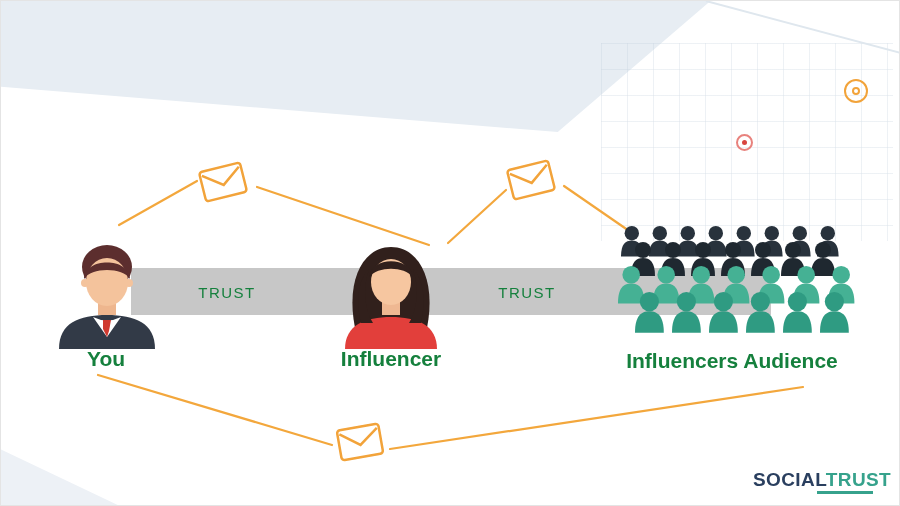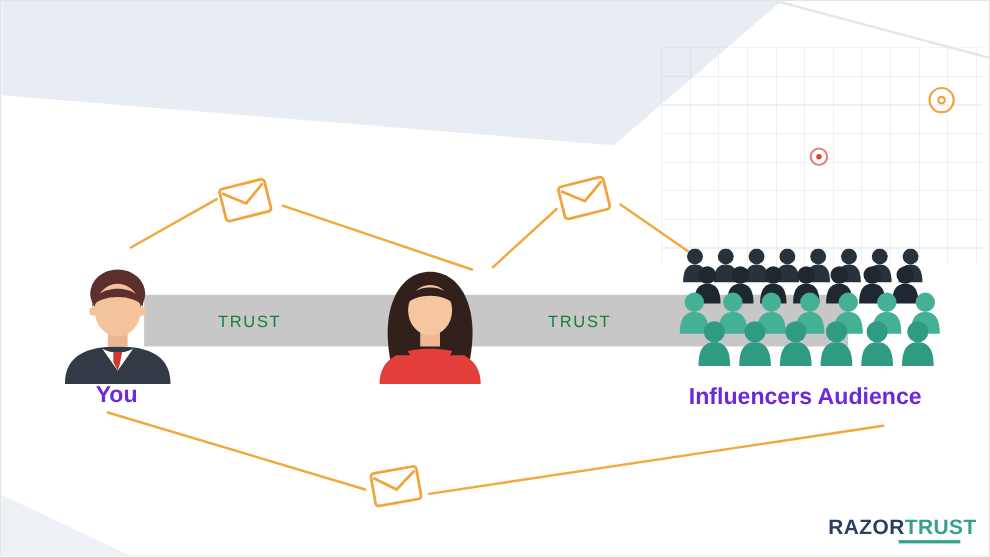--- a/index.html
+++ b/index.html
@@ -30,21 +30,21 @@
 
   .trust-bar{position:absolute;left:130px;top:267px;width:640px;height:47px;background:#c7c7c7;}
   .trust-label{position:absolute;top:283px;width:90px;text-align:center;font-size:15px;
                color:#15803d;font-weight:500;letter-spacing:1.5px;}
   .trust-label.t1{left:181px;}
   .trust-label.t2{left:481px;}
 
   .avatar{position:absolute;}
   .crowd{position:absolute;left:612px;top:225px;}
 
-  .person-label{position:absolute;font-size:21px;font-weight:600;color:#6d28d9;text-align:center;}
+  .person-label{position:absolute;font-size:21px;font-weight:600;color:#15803d;text-align:center;}
   .label-you{left:40px;top:346px;width:130px;}
   .label-influencer{left:320px;top:346px;width:140px;}
   .label-audience{left:598px;top:348px;width:266px;}
 
   .lines{position:absolute;inset:0;pointer-events:none;}
 
   .envelope{position:absolute;width:46px;height:34px;}
   .env1{left:199px;top:164px;transform:rotate(-14deg);}
   .env2{left:507px;top:162px;transform:rotate(-14deg);}
   .env3{left:336px;top:424px;transform:rotate(-10deg);}
@@ -176,20 +176,21 @@
         <use href="#pp" transform="translate(59,66) scale(1.2)"></use>
         <use href="#pp" transform="translate(96,66) scale(1.2)"></use>
         <use href="#pp" transform="translate(133,66) scale(1.2)"></use>
         <use href="#pp" transform="translate(170,66) scale(1.2)"></use>
         <use href="#pp" transform="translate(207,66) scale(1.2)"></use>
       </g>
     </svg>
   </div>
 
   <div class="person-label label-you">You</div>
+  <div class="person-label label-influencer">Influencer</div>
   <div class="person-label label-audience">Influencers Audience</div>
 
   <div class="logo">
-    <span class="razor">RAZOR</span><span class="social">TRUST</span>
+    <span class="razor">SOCIAL</span><span class="social">TRUST</span>
   </div>
   <div class="logo-bar"></div>
 
 </div>
 
 </body></html>

